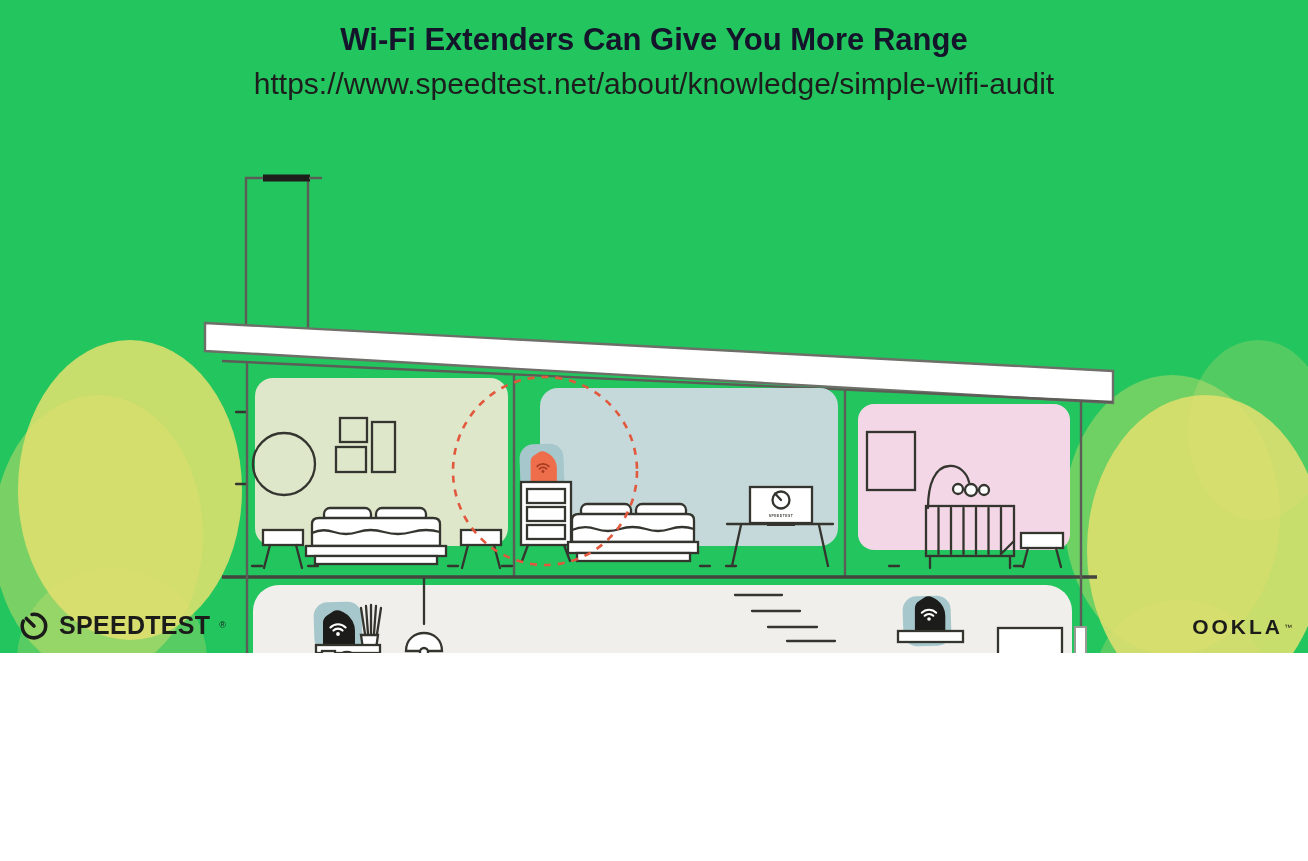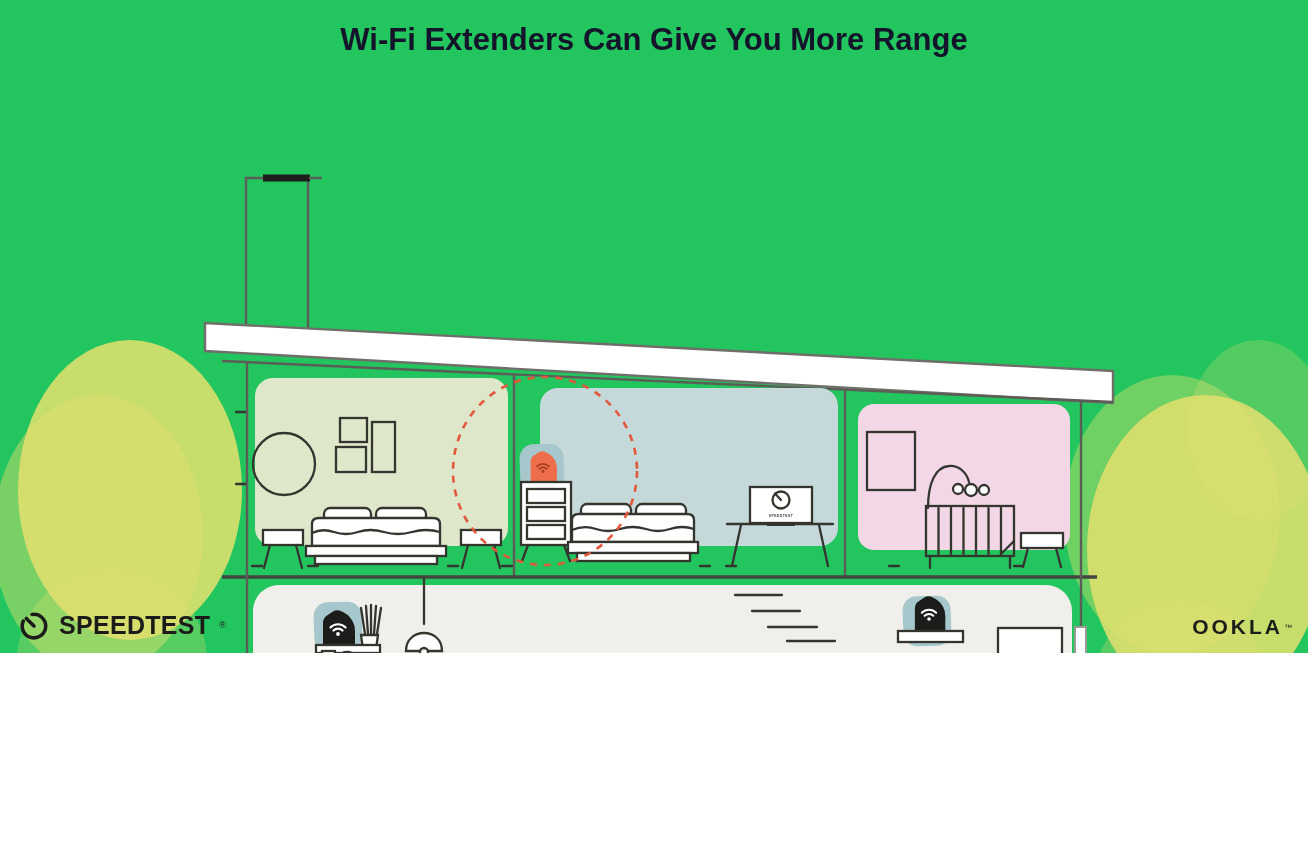--- a/index.html
+++ b/index.html
@@ -24,20 +24,21 @@
   .footer-right .ok-text{font-size:21px;font-weight:700;color:#1b1b19;letter-spacing:3px;}
   .footer-right .ok-mark{font-size:8px;color:#1b1b19;margin-left:1px;margin-top:1px;}
 </style>
 </head>
 <body>
 
 <div class="canvas">
 
   <header>
     <h1>Wi-Fi Extenders Can Give You More Range</h1>
+    <div class="url">https://www.speedtest.net/about/knowledge/simple-wifi-audit</div>
   </header>
 
   <svg class="house" viewBox="0 0 1308 861">
     <defs>
       <path id="shield-shape" d="M2,38 L2,13 Q2,8 6,5.5 L12,1.5 Q15,-0.5 18.5,0.6 Q27,3.5 31.5,11 Q34,15.5 34,21 L34,38 Z"></path>
       <g id="wifi-glyph">
         <circle cx="0" cy="0" r="1.9" fill="currentColor" stroke="none"></circle>
         <path d="M -4.6,-3.4 A 6.4,6.4 0 0 1 4.6,-3.4" fill="none" stroke="currentColor" stroke-width="2.1" stroke-linecap="round"></path>
         <path d="M -7.6,-6.6 A 10.6,10.6 0 0 1 7.6,-6.6" fill="none" stroke="currentColor" stroke-width="2.1" stroke-linecap="round"></path>
       </g>

